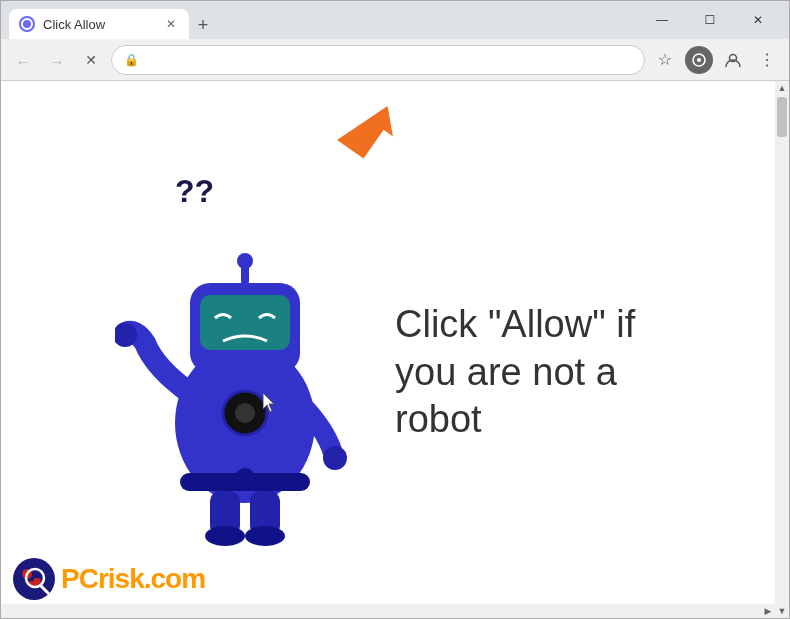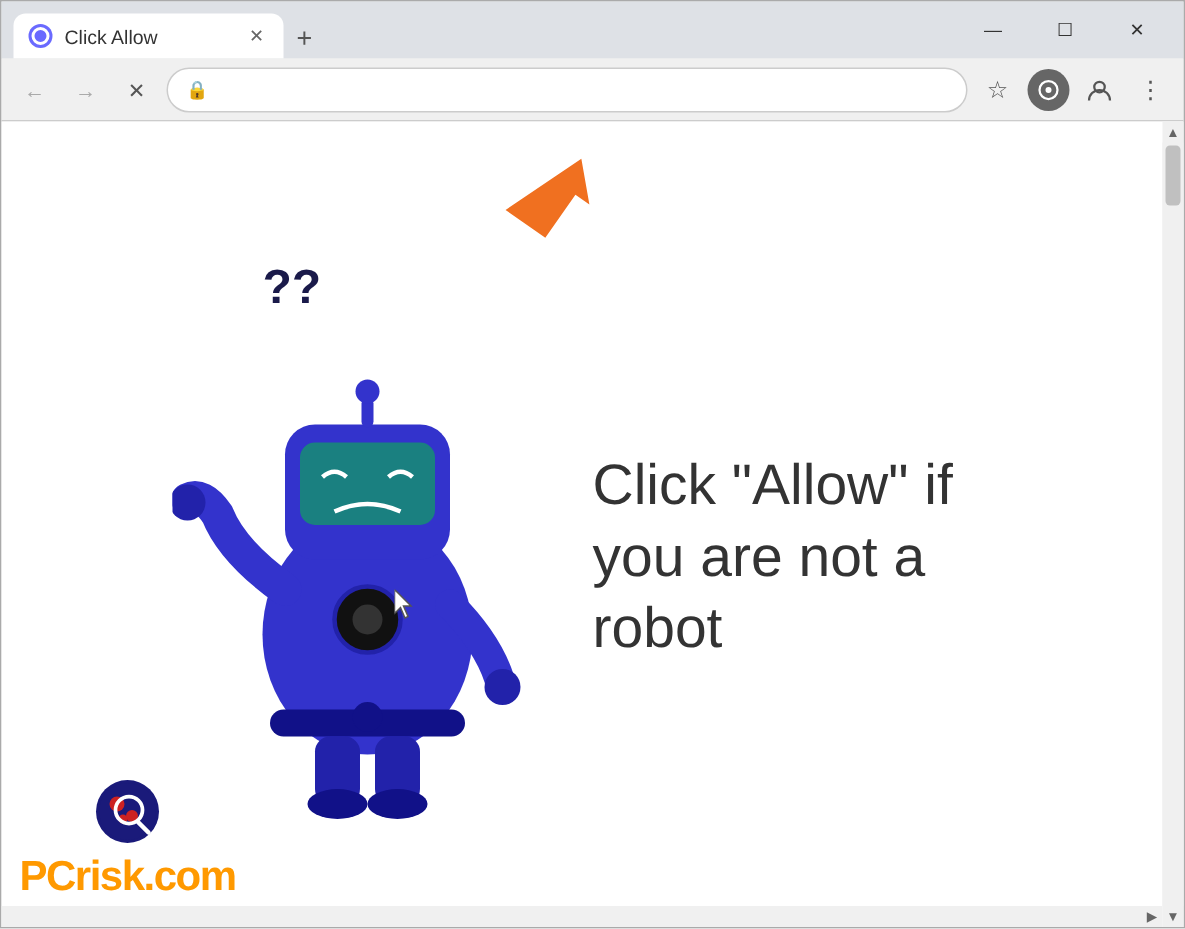--- a/index.html
+++ b/index.html
@@ -319,21 +319,20 @@
     }
 
     
     .pcrisk-logo {
       position: absolute;
       bottom: 18px;
       left: 12px;
       display: flex;
       align-items: center;
       gap: 6px;
-      flex-direction: column;
     }
 
     .pcrisk-icon {
       width: 42px;
       height: 42px;
       background: #1a1a7a;
       border-radius: 50%;
       display: flex;
       align-items: center;
       justify-content: center;

